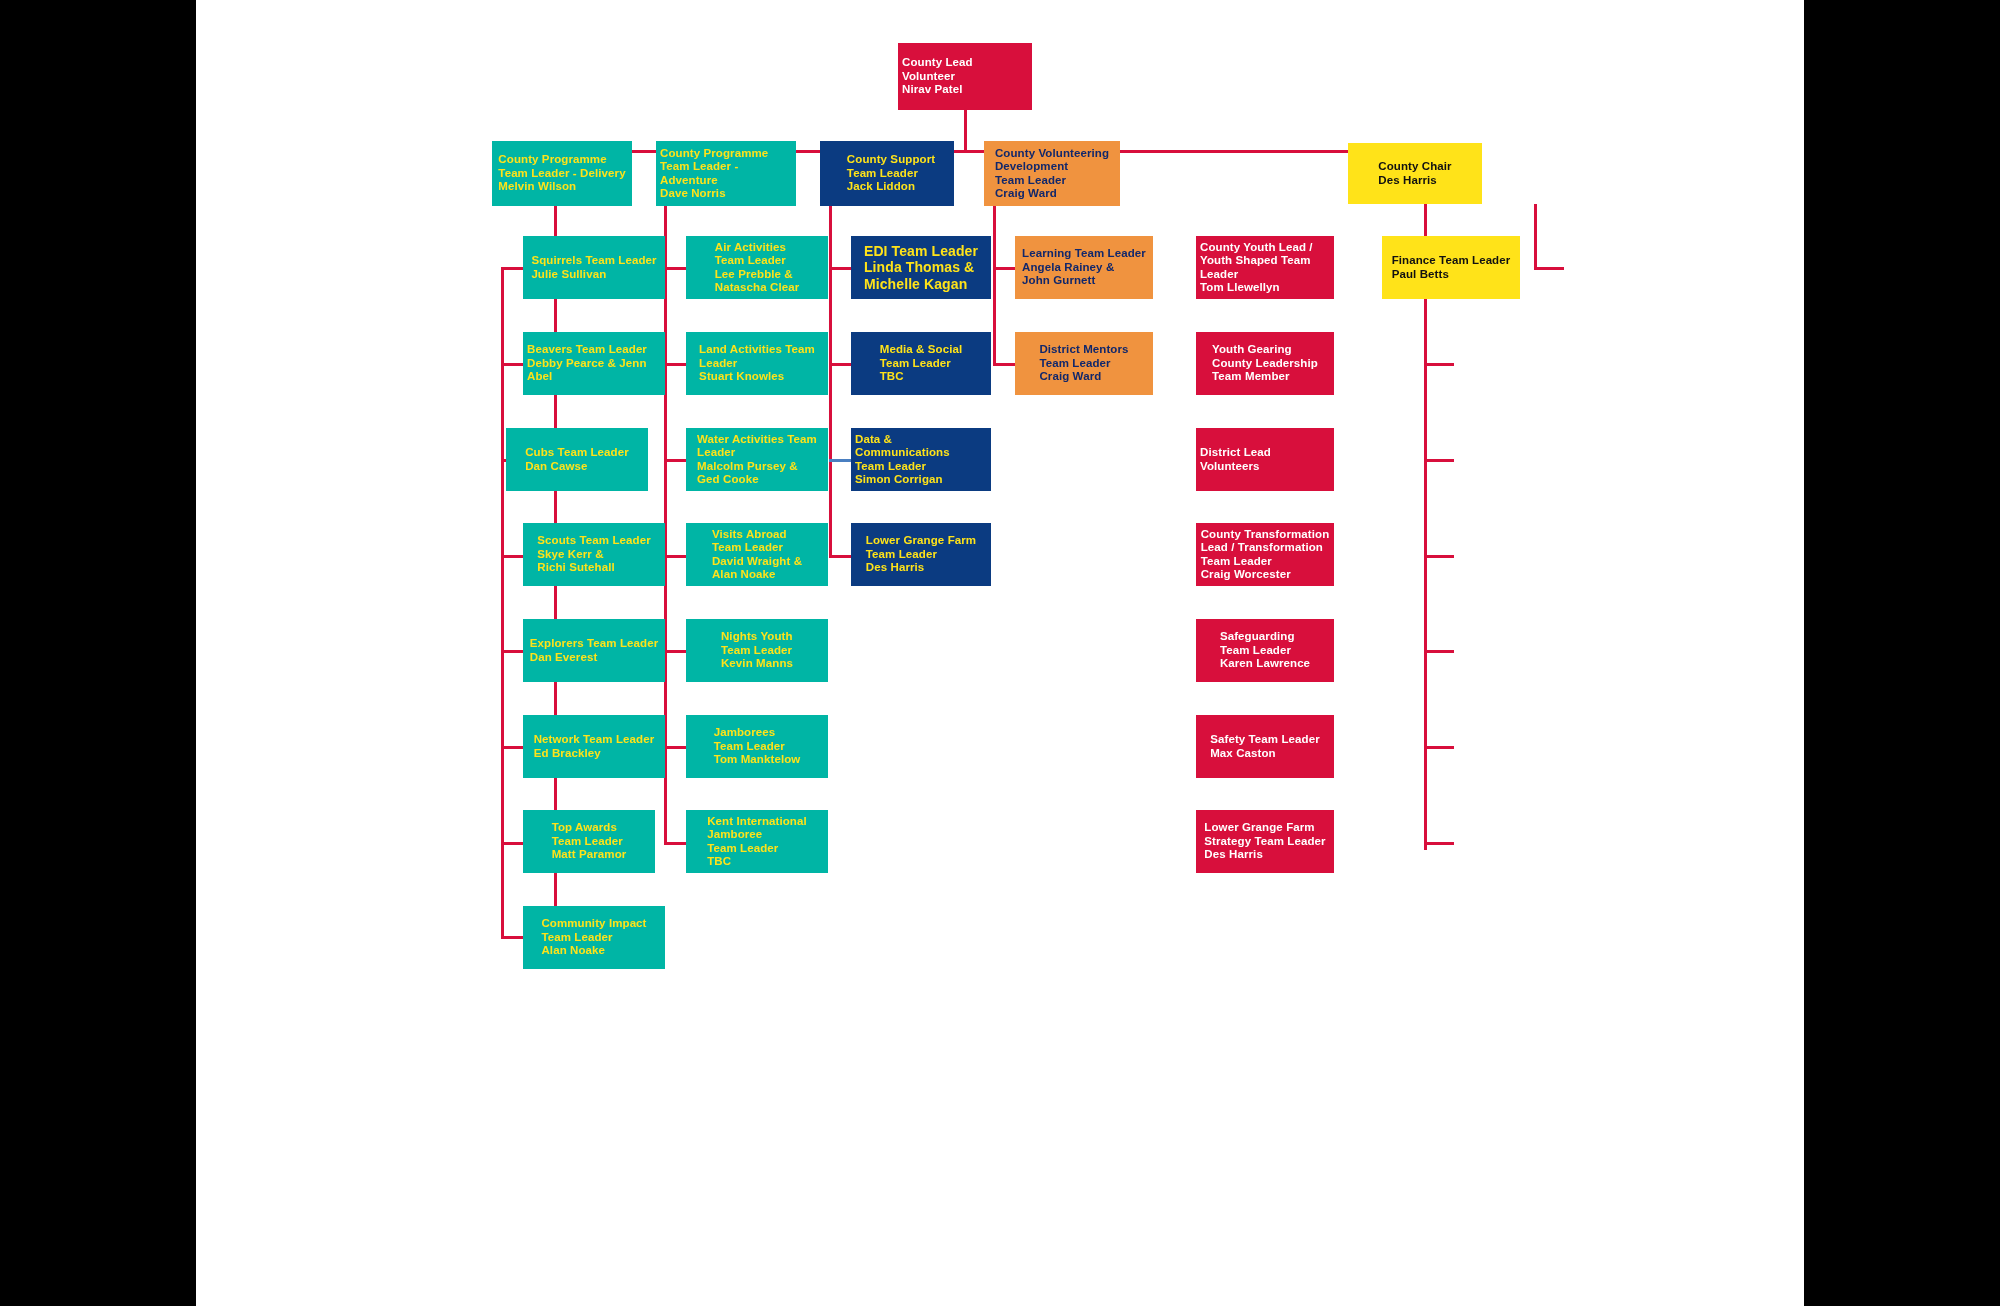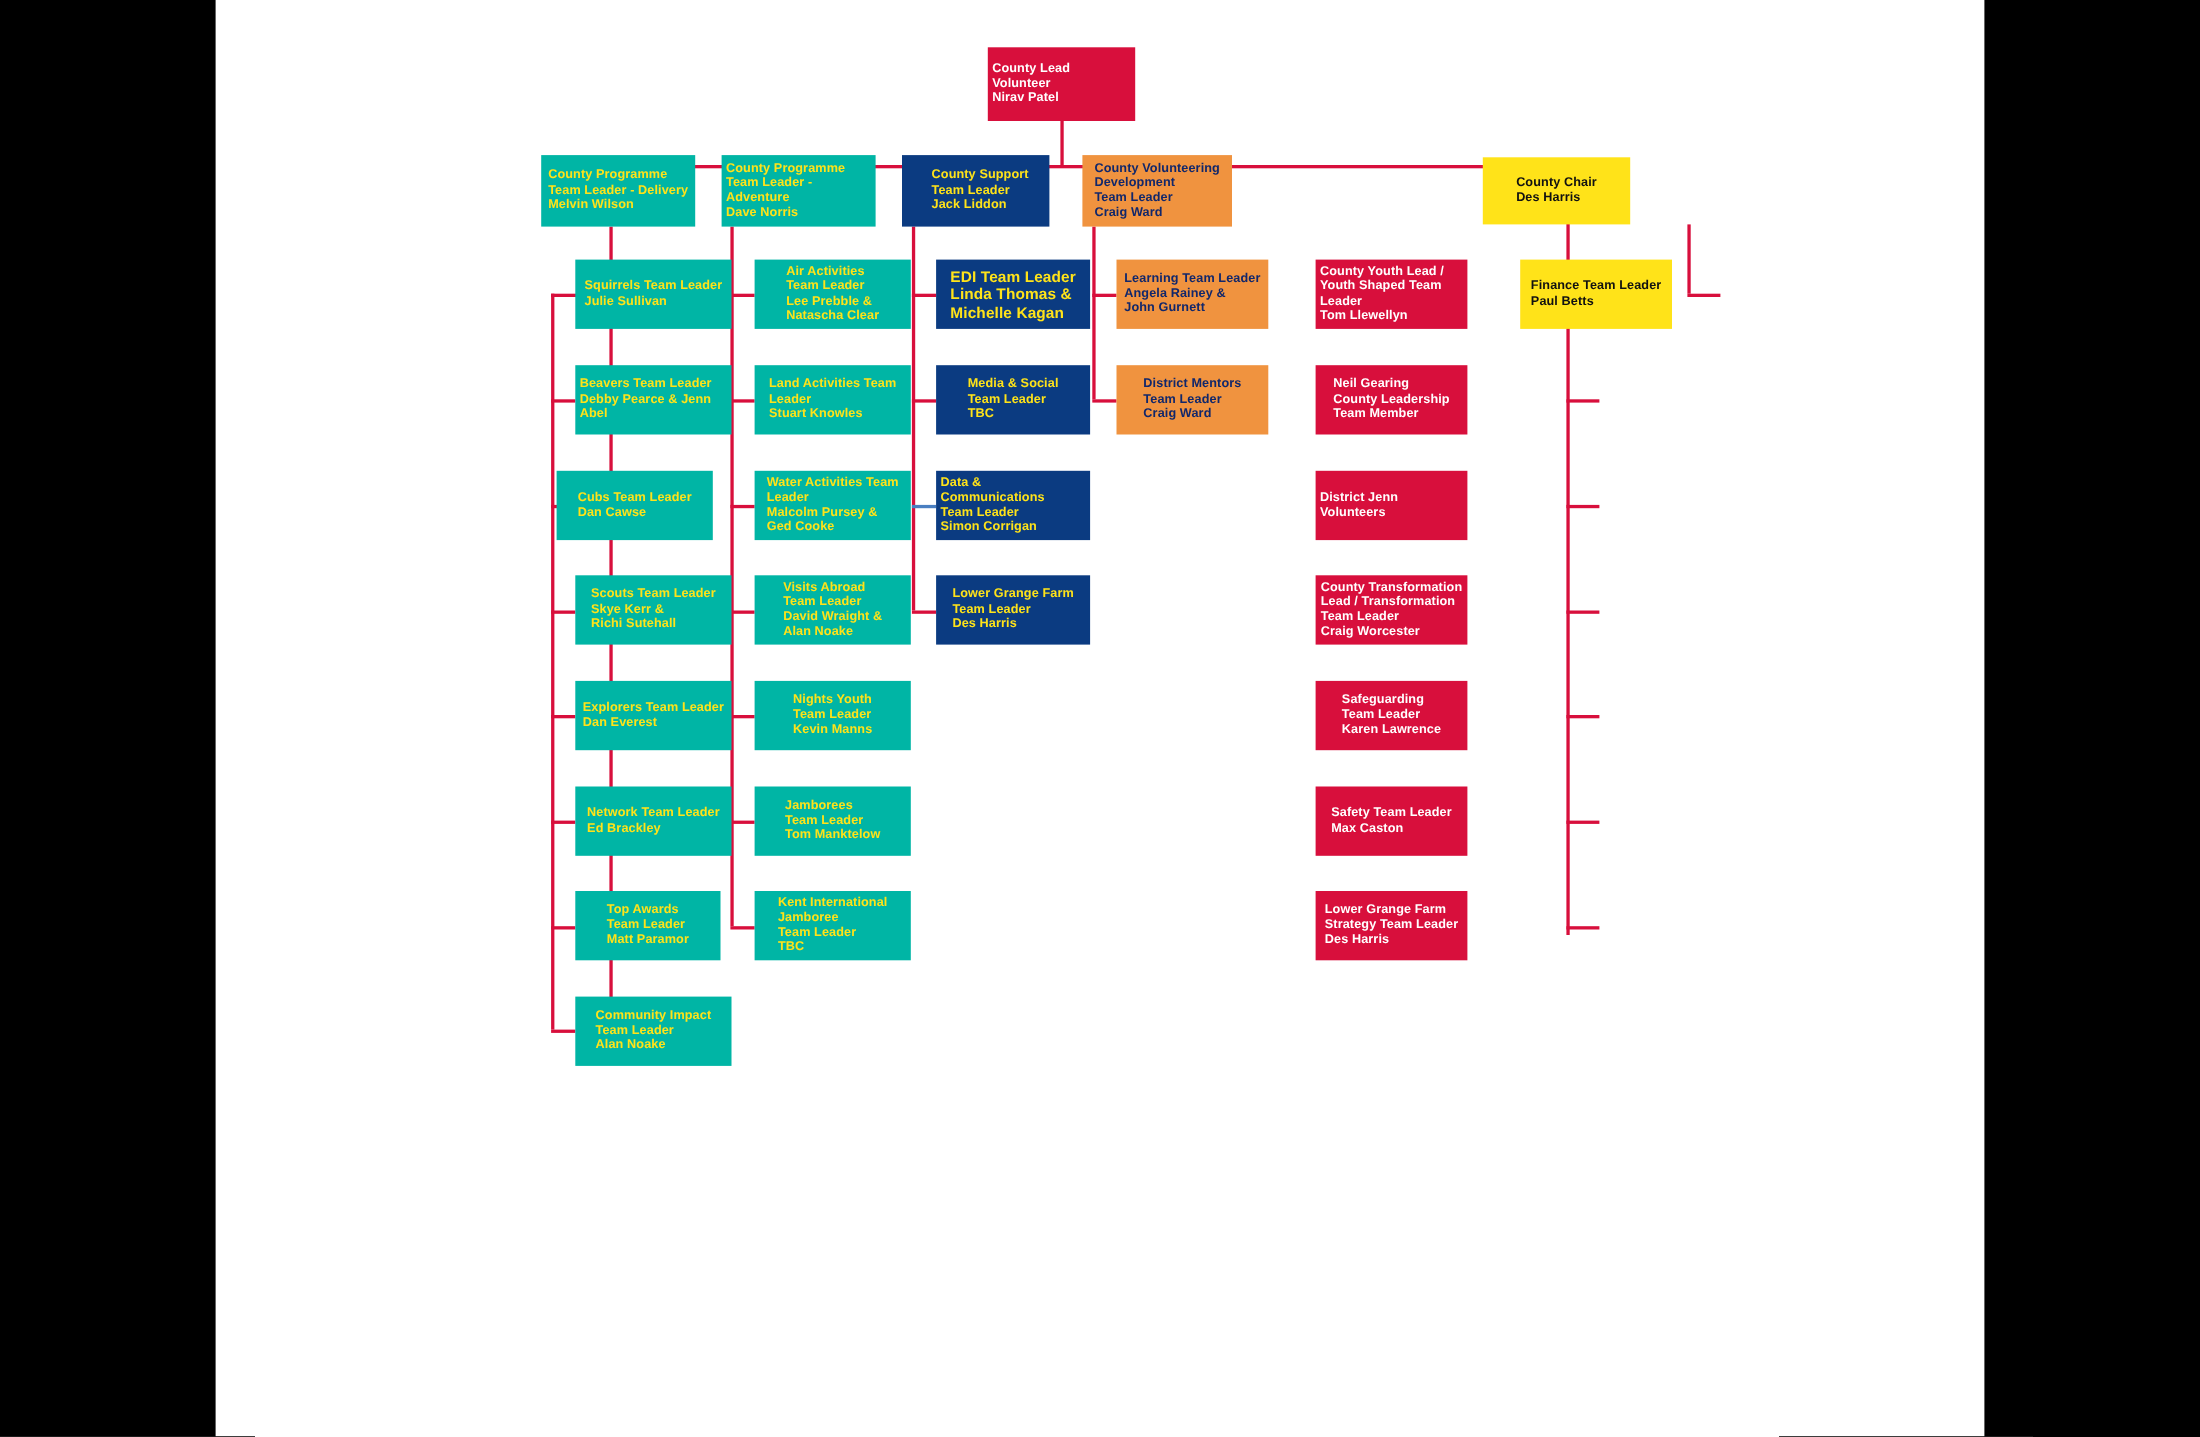--- a/index.html
+++ b/index.html
@@ -192,24 +192,24 @@
     <div class="node orange" style="left:819px; top:236px; width:138px; height:63px; font-size:11.5px;">Learning Team Leader
 Angela Rainey &amp;
 John Gurnett</div>
     <div class="node orange" style="left:819px; top:332px; width:138px; height:63px; font-size:11.5px;">District Mentors
 Team Leader
 Craig Ward</div>
 
     <div class="node crimson" style="left:1000px; top:236px; width:138px; height:63px; font-size:11.5px;">County Youth Lead /
 Youth Shaped Team Leader
 Tom Llewellyn</div>
-    <div class="node crimson" style="left:1000px; top:332px; width:138px; height:63px; font-size:11.5px;">Neil Gearing
+    <div class="node crimson" style="left:1000px; top:332px; width:138px; height:63px; font-size:11.5px;">Youth Gearing
 County Leadership
 Team Member</div>
-    <div class="node crimson" style="left:1000px; top:428px; width:138px; height:63px; font-size:11.5px;">District Jenn Volunteers</div>
+    <div class="node crimson" style="left:1000px; top:428px; width:138px; height:63px; font-size:11.5px;">District Lead Volunteers</div>
     <div class="node crimson" style="left:1000px; top:523px; width:138px; height:63px; font-size:11.5px;">County Transformation
 Lead / Transformation
 Team Leader
 Craig Worcester</div>
     <div class="node crimson" style="left:1000px; top:619px; width:138px; height:63px; font-size:11.5px;">Safeguarding
 Team Leader
 Karen Lawrence</div>
     <div class="node crimson" style="left:1000px; top:715px; width:138px; height:63px; font-size:11.5px;">Safety Team Leader
 Max Caston</div>
     <div class="node crimson" style="left:1000px; top:810px; width:138px; height:63px; font-size:11.5px;">Lower Grange Farm

